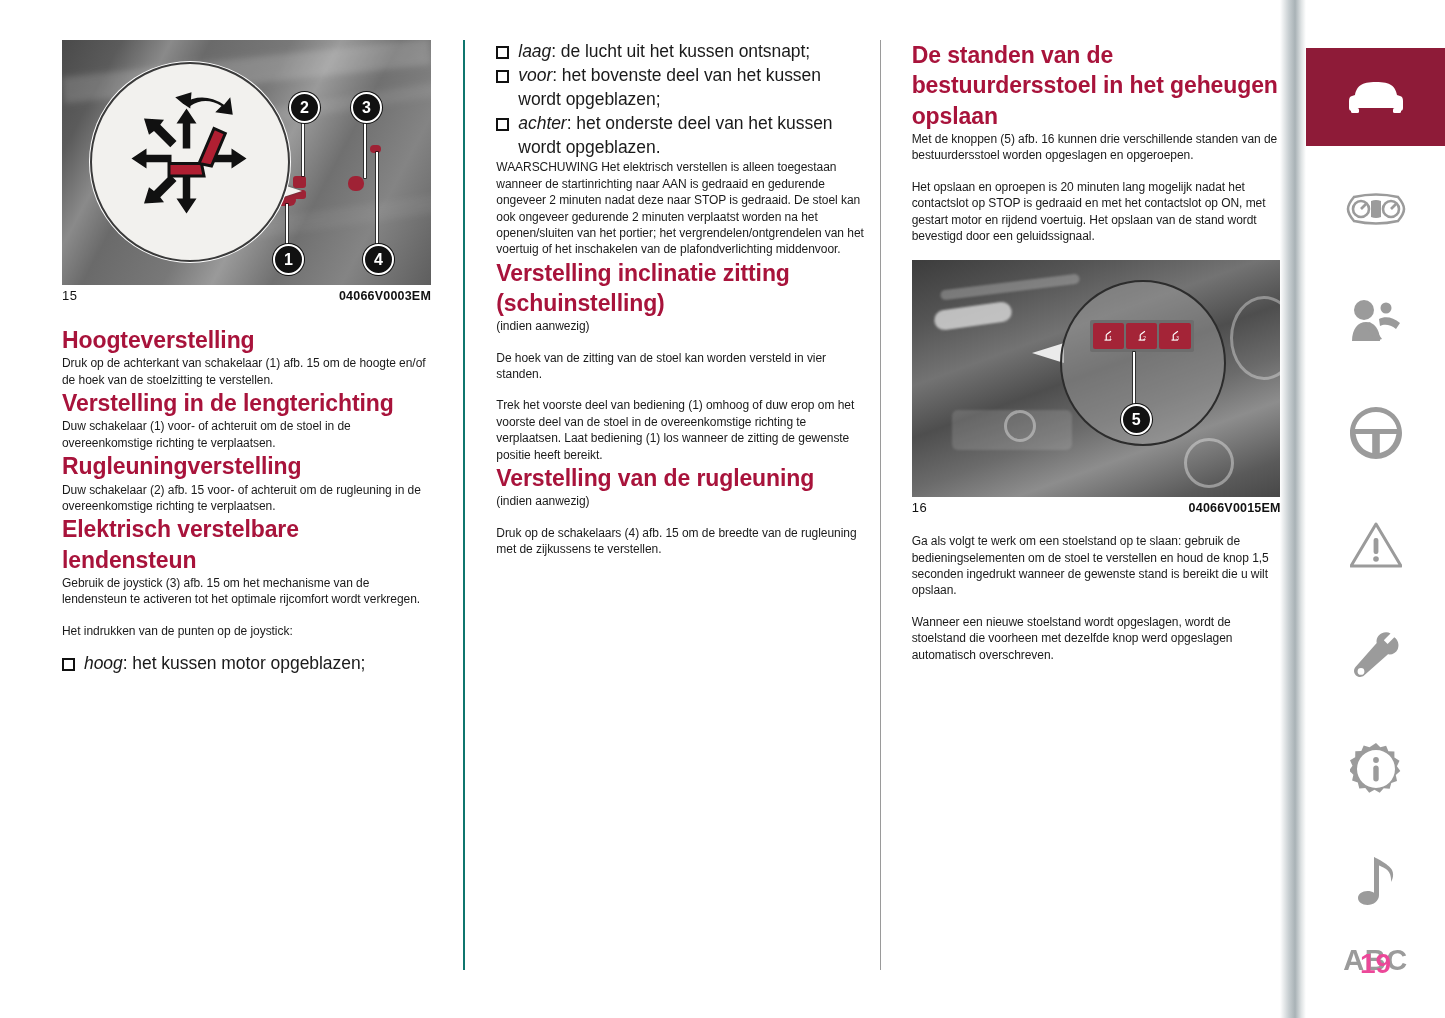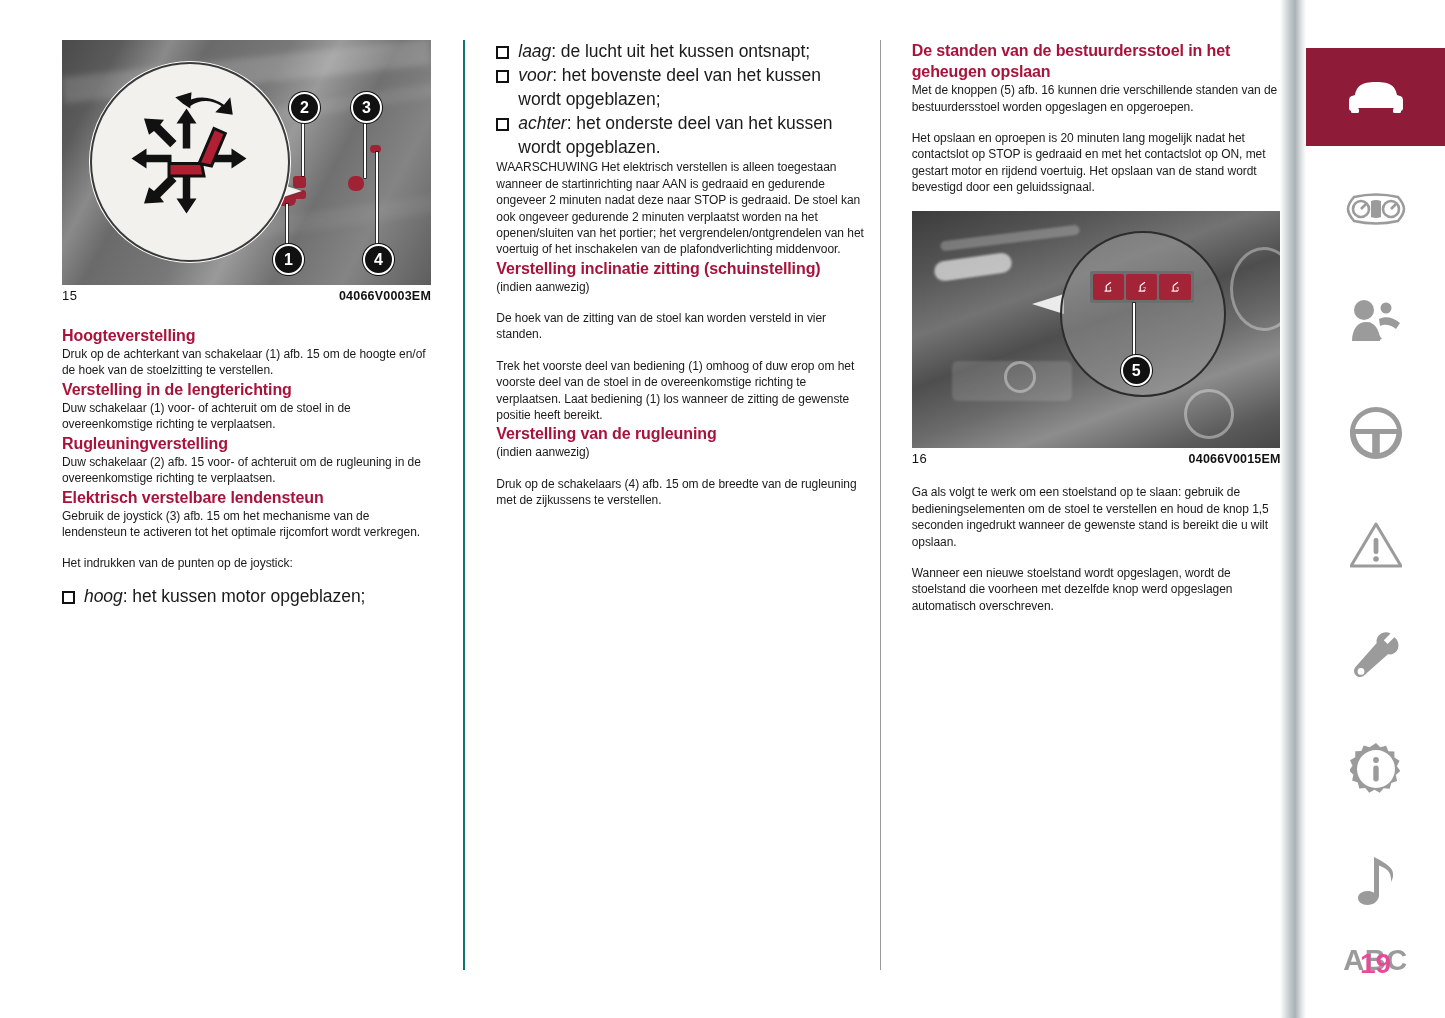--- a/index.html
+++ b/index.html
@@ -38,21 +38,21 @@
     width: 388px;
     position: relative;
     box-sizing: border-box;
   }
   .col.c2 { margin-left: 31px; padding-left: 31px; border-left: 2px solid #0f766e; width: 420px;}
   .col.c3 { margin-left: 14px; padding-left: 31px; border-left: 1px solid #9a9a9a; width: 420px;}
 
   
   h3.sec {
     color: #A8133B;
-    font-size: 16px;
+    font-size: 23px;
     font-weight: bold;
     line-height: 1.32;
     margin: 0 0 0px 0;
     letter-spacing: -0.1px;
   }
   h3.sec.top { margin-top: 0; }
   .sp-before { margin-top: 17px; }
   p.body {
     color: #1a1a1a;
     font-size: 12px;

